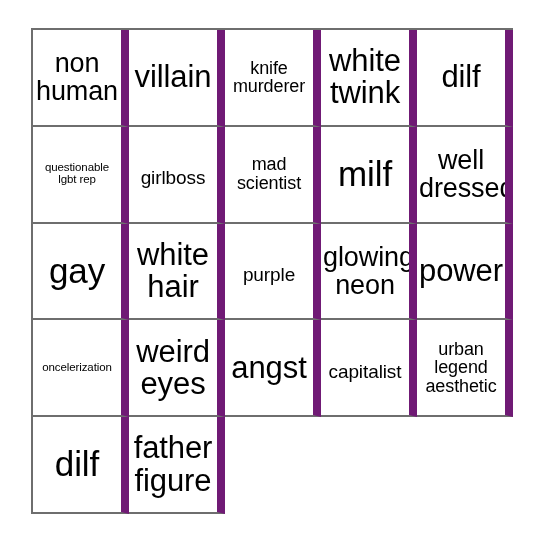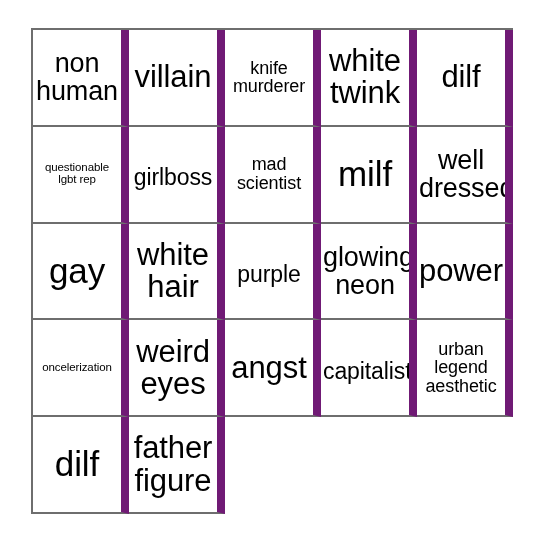--- a/index.html
+++ b/index.html
@@ -44,21 +44,21 @@
     display: block;
     width: 100%;
     line-height: 1.04;
     letter-spacing: -0.1px;
     white-space: pre-line;
   }
   
   .sz-xxl .cell-text { font-size: 35px; }
   .sz-xl  .cell-text { font-size: 31px; }
   .sz-l   .cell-text { font-size: 27px; }
-  .sz-m   .cell-text { font-size: 23px; margin-top: 8px; }
+  .sz-m   .cell-text { font-size: 19px; margin-top: 8px; }
   .sz-s   .cell-text { font-size: 18px; }
   .sz-xs  .cell-text { font-size: 15px; }
   .sz-xxs .cell-text { font-size: 11.5px; text-align: center; }
 </style>
 </head>
 <body>
 
 <div id="bingo-card">
     <div class="bingo-cell sz-l">
       <span class="cell-text">non

